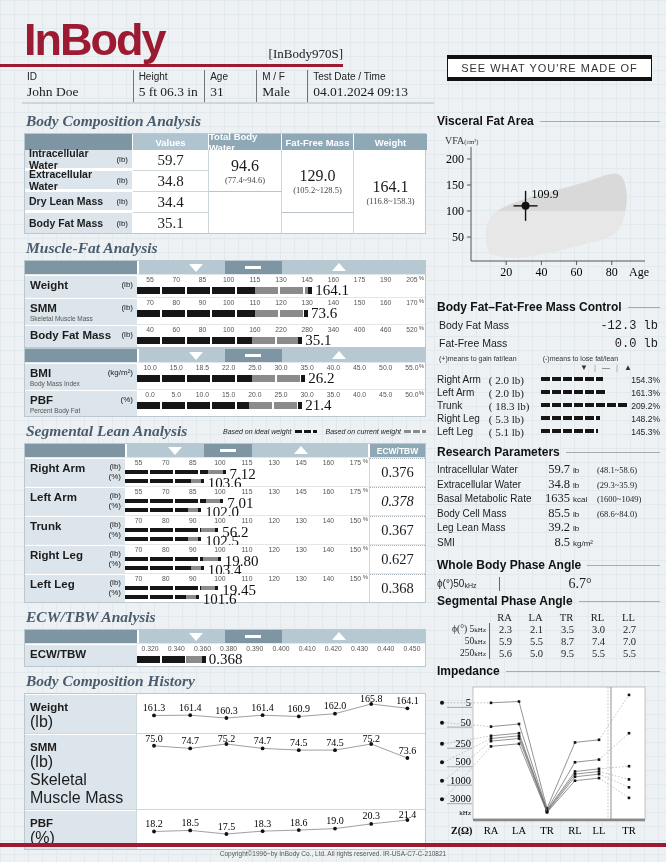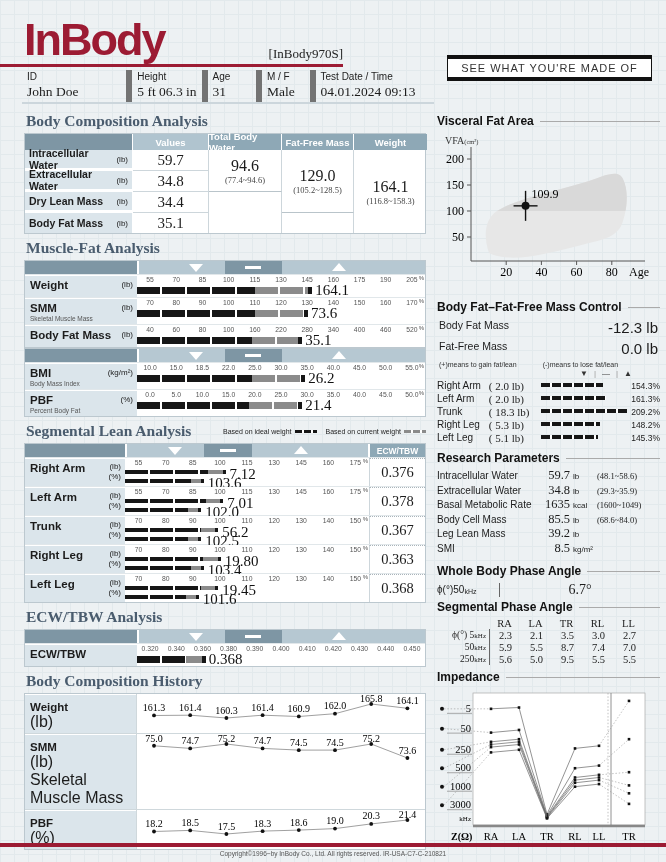--- a/index.html
+++ b/index.html
@@ -12,28 +12,28 @@
     background-size:14px 14px;
   }
   .abs{position:absolute;}
   
   .logo{left:24px;top:14px;font-size:45px;font-weight:800;letter-spacing:-2px;color:#9c1b33;font-family:"Liberation Sans",sans-serif;}
   .model{left:248px;top:46px;width:95px;text-align:right;font-family:"Liberation Serif",serif;font-size:13px;color:#222;}
   .redline{left:0;top:64px;width:343px;height:3px;background:#9c1b33;}
   .slogan{left:447px;top:55px;width:203px;height:18px;border-top:4px solid #111;border-bottom:4px solid #111;border-left:1px solid #111;border-right:1px solid #111;background:#fff;
           display:flex;align-items:center;justify-content:center;font-size:11px;letter-spacing:1px;color:#333;}
   .idrow{left:22px;top:70px;width:412px;height:32px;display:flex;border-bottom:2px solid #ccd6dc;}
-  .idcell{border-left:6px solid #737373;padding:1px 5px 0 5px;}
+  .idcell{border-left:1px solid #737373;padding:1px 5px 0 5px;}
   .idcell:first-child{border-left:none;}
   .idlabel{font-size:10px;color:#222;}
   .idval{font-family:"Liberation Serif",serif;font-size:13.5px;margin-top:2px;white-space:nowrap;}
   
   #left{position:absolute;left:24px;top:107px;width:402px;}
   #right{position:absolute;left:437px;top:114px;width:223px;}
-  .ltitle{margin:5px 0 3px 2px;font-family:"Liberation Serif",serif;font-weight:bold;font-size:15.5px;color:#4a5c6e;display:flex;align-items:center;}
+  .ltitle{margin:5px 0 3px 2px;font-family:"Liberation Serif",serif;font-weight:bold;font-size:15.5px;color:#4a5c6e;display:flex;align-items:center;font-style:italic;}
   .rtitle{margin:7px 0 3px 0;font-weight:bold;font-size:12px;color:#111;display:flex;align-items:center;}
   .rtitle::after{content:"";flex:1;border-top:1px solid #aaa;margin-left:6px;}
   
   .bca{display:grid;grid-template-columns:108px 76px 73px 72px 73px;border:1px solid #bcc8cf;background:#fff;}
   .bca > div{box-sizing:border-box;}
   .bca-h{height:16px;color:#fff;font-size:9.5px;font-weight:bold;display:flex;align-items:center;justify-content:center;border-right:1px solid #fff;}
   .h-dk{background:#7e96a4;}.h-lt{background:#b0c4cf;}.h-md{background:#8ea8b6;}
   .bca-label{background:#dbe5eb;border-bottom:2px solid #fff;border-right:1px solid #fff;height:20px;display:flex;align-items:center;padding:0 4px;font-size:10.5px;font-weight:bold;}
   .bca-label .u{margin-left:auto;font-weight:normal;font-size:8px;}
   .bca-val{border-bottom:1px solid #cdd6db;border-right:1px solid #cdd6db;display:flex;align-items:center;justify-content:center;font-family:"Liberation Serif",serif;font-size:15px;}
@@ -78,21 +78,21 @@
   .sw.bk{background:repeating-linear-gradient(90deg,#161616 0 7px,#fff 7px 9px);}
   .sw.gy{background:repeating-linear-gradient(90deg,#8b8b8b 0 7px,#fff 7px 9px);}
   
   .hist{border:1px solid #bcc8cf;background:#fff;}
   .hrow{display:flex;border-top:1px solid #cfd8dc;}
   .hrow:first-child{border-top:none;}
   .hlabel{width:112px;background:#dbe5eb;border-top:1px solid #fff;position:relative;padding:6px 4px 2px 5px;box-sizing:border-box;}
   .hchart{flex:1;background:#fff;border-left:1px solid #cfd8dc;}
   
   .kv{display:flex;font-size:10.5px;padding:2px 2px;}
-  .kv .v{margin-left:auto;font-family:Liberation Sans, sans-serif;font-size:15px;}
+  .kv .v{margin-left:auto;font-family:Liberation Mono, monospace;font-size:12px;}
   .note{font-size:7px;color:#333;display:flex;gap:26px;padding:2px 2px 0 2px;}
   .sf-markers{display:flex;justify-content:flex-end;align-items:center;font-size:8px;color:#333;gap:6px;padding-right:28px;height:11px;}
   .sf-markers .sep{color:#999;}
   .sfrow{display:flex;align-items:center;height:13px;font-size:10px;}
   .sfname{width:54px;}
   .sflb{width:52px;font-family:"Liberation Serif",serif;font-size:11px;white-space:nowrap;}
   .sfbarwrap{width:92px;position:relative;height:5px;margin-left:2px;}
   .sfbar{position:absolute;left:0;top:0;height:4px;background:repeating-linear-gradient(90deg,#161616 0 9px,#fff 9px 11px);}
   .sfpct{font-size:8.5px;margin-left:2px;white-space:nowrap;}
   .rprow{display:flex;align-items:baseline;height:14.5px;font-size:10px;}
@@ -444,21 +444,21 @@
             <div class="bcap" style="left: 39%;"></div>
             <span class="bval sm" style="left: calc(39% + 7px);">7.01</span>
           </div>
           <div class="bline thin">
             <div class="bseg bk" style="left: 0px; width: 26%;"></div>
             <div class="bseg gy" style="left: 26%; width: 4%;"></div>
             <div class="bcap" style="left: 30%;"></div>
             <span class="bval sm" style="left: calc(30% + 7px);">102.0</span>
           </div>
         </div>
-        <div class="secw" style="width: 55px;">0.378</div>
+        <div class="secw" style="width: 55px; font-style: italic;">0.378</div>
       </div>
       <div class="srow">
         <div class="slabel" style="width: 100px;">
           <div class="nm">Trunk</div>
           <div class="uns">
             <div>(lb)</div>
             <div>(%)</div>
           </div>
         </div>
         <div class="strack">
@@ -516,21 +516,21 @@
             <div class="bcap" style="left: 38%;"></div>
             <span class="bval sm" style="left: calc(38% + 7px);">19.80</span>
           </div>
           <div class="bline thin">
             <div class="bseg bk" style="left: 0px; width: 27%;"></div>
             <div class="bseg gy" style="left: 27%; width: 4%;"></div>
             <div class="bcap" style="left: 31%;"></div>
             <span class="bval sm" style="left: calc(31% + 7px);">103.4</span>
           </div>
         </div>
-        <div class="secw" style="width: 55px;">0.363</div>
+        <div class="secw" style="width: 55px;">0.627</div>
       </div>
       <div class="srow">
         <div class="slabel" style="width: 100px;">
           <div class="nm">Left Leg</div>
           <div class="uns">
             <div>(lb)</div>
             <div>(%)</div>
           </div>
         </div>
         <div class="strack">

